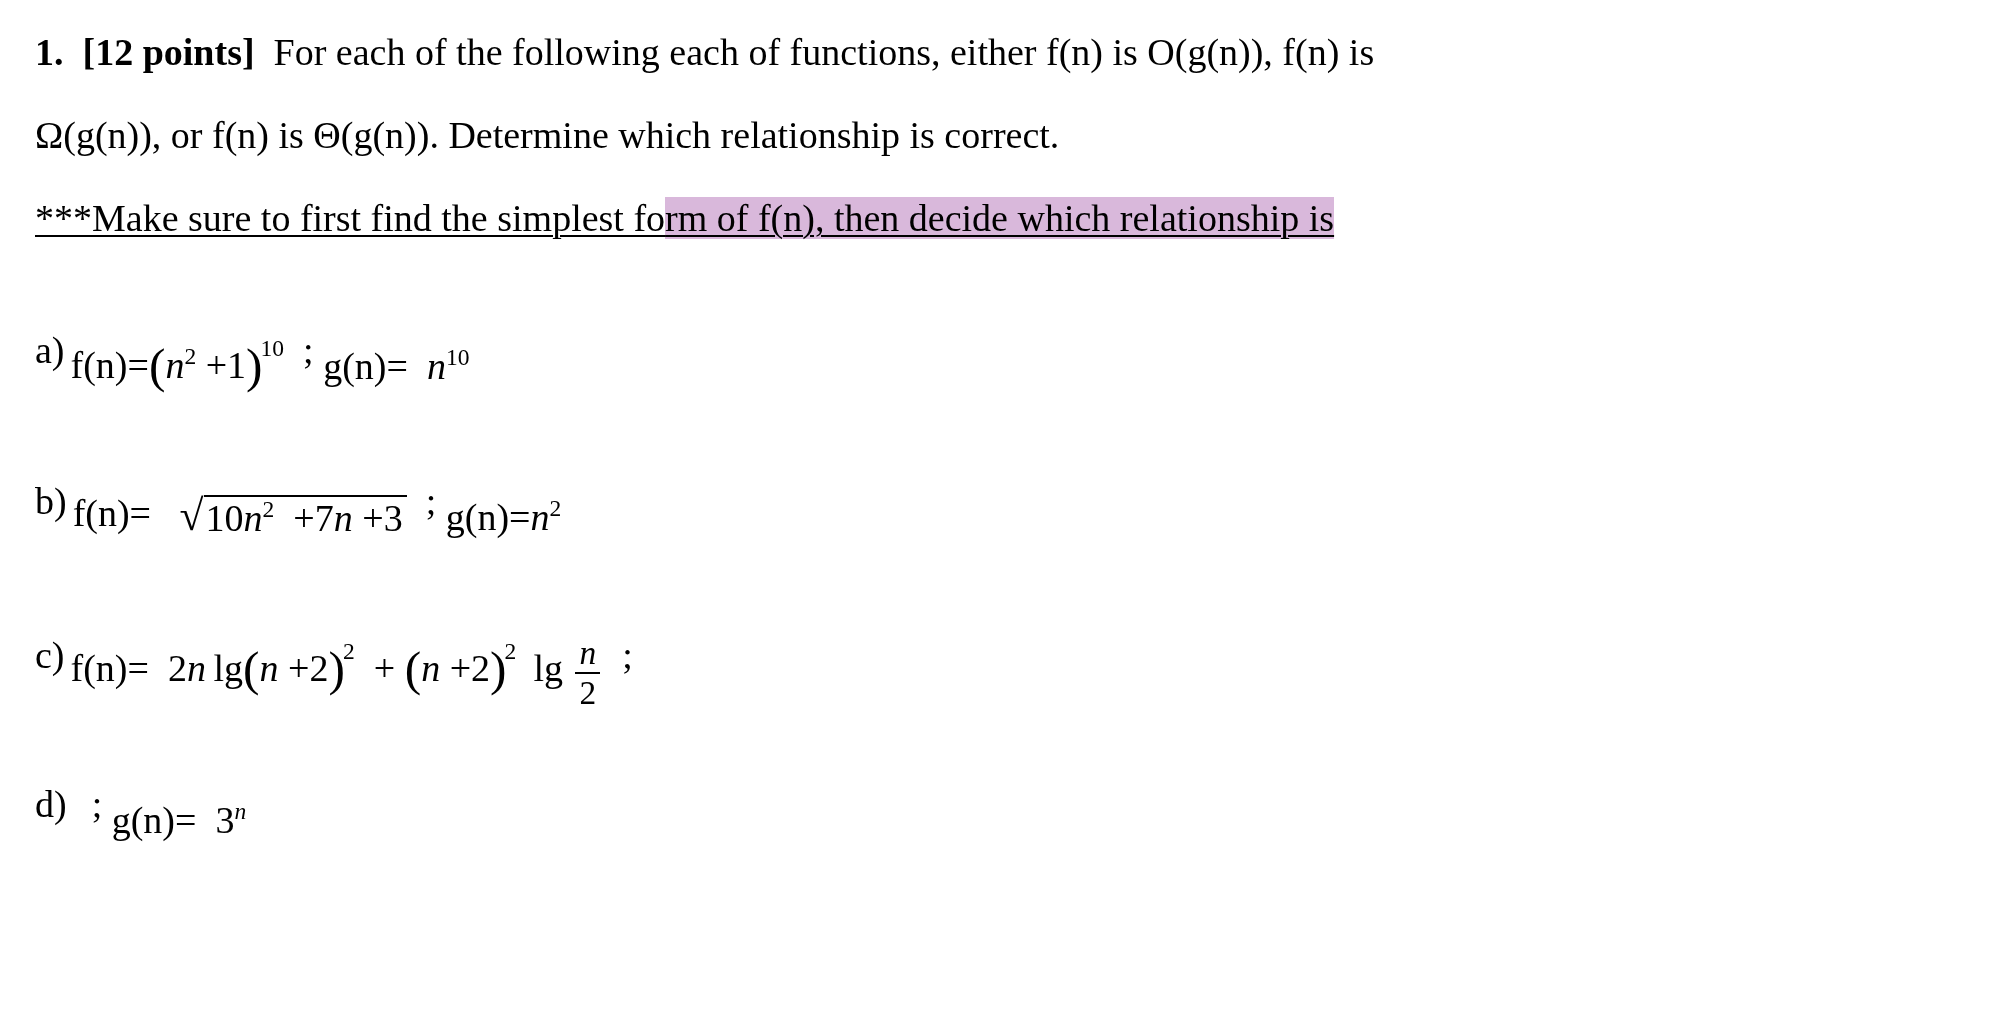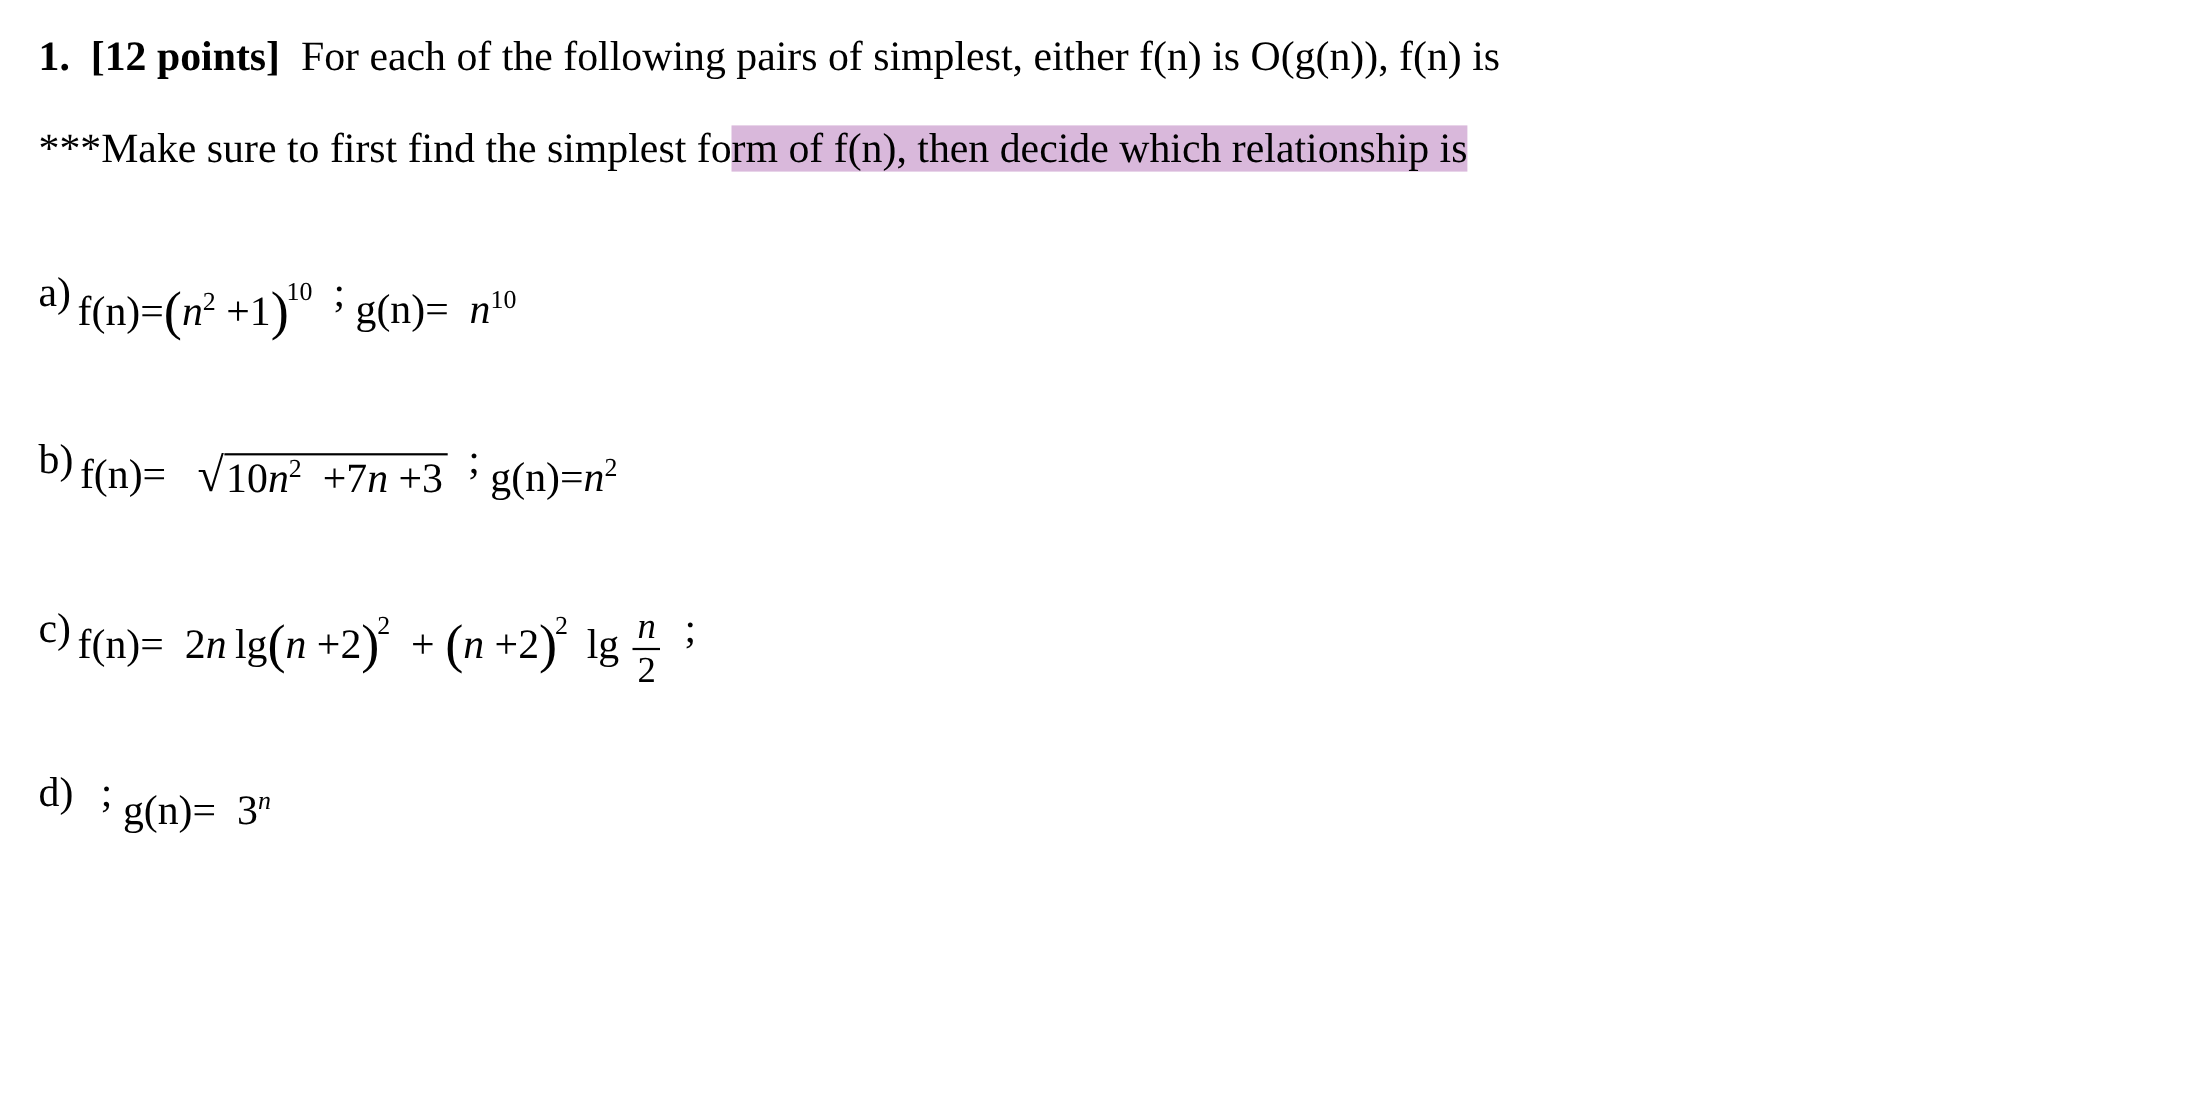--- a/index.html
+++ b/index.html
@@ -23,20 +23,21 @@
     
     .problem-statement p {
       margin-bottom: 28px;
     }
     
     .highlight {
       background-color: #d9b8db;
     }
     
     .underline {
+      text-decoration: underline;
       text-decoration-thickness: 2px;
       text-underline-offset: 4px;
     }
     
     .bold {
       font-weight: bold;
     }
     
     .problem-item {
       margin-top: 52px;
@@ -117,22 +118,23 @@
       margin-right: 6px;
     }
   </style>
 </head>
 <body>
 
 <div class="problem-statement">
   <p>
     <span class="bold">1.</span>
     <span class="bold">&nbsp;</span><span class="bold">[12 points]</span>
-    <span>&nbsp;</span><span>For each of the following pairs of simplest, either f(n) is O(g(n)), f(n) is</span>
+    <span>&nbsp;</span><span>For each of the following each of functions, either f(n) is O(g(n)), f(n) is</span>
   </p>
+  <p>Ω(g(n)), or f(n) is Θ(g(n)). Determine which relationship is correct.</p>
   <p>
     <span class="underline">***Make sure to first find the simplest fo</span><span class="underline highlight">rm of f(n), then decide which relationship is</span>
   </p>
 </div>
 
 <div class="problem-item">
   <span class="label">a)</span>
   <span class="math">
     <span>f(n)=</span><span class="paren-big">(</span><span class="italic">n</span><sup>2</sup><span>&nbsp;</span><span>+1</span><span class="paren-big">)</span><span class="sup-outer">10</span>
   </span>

